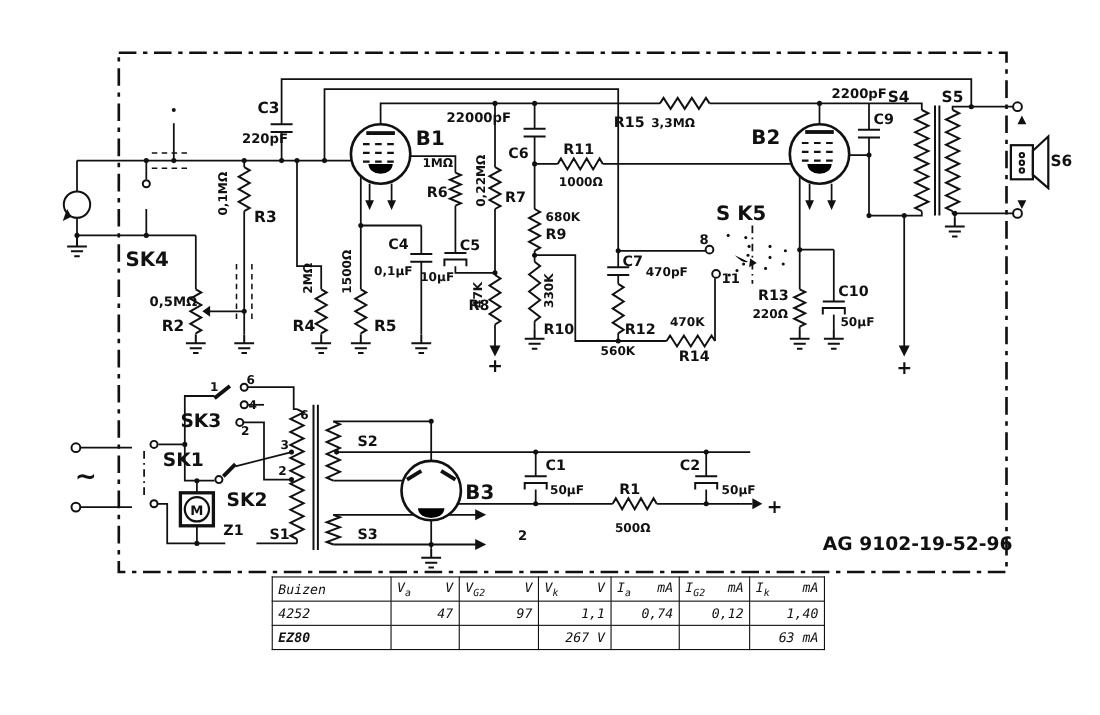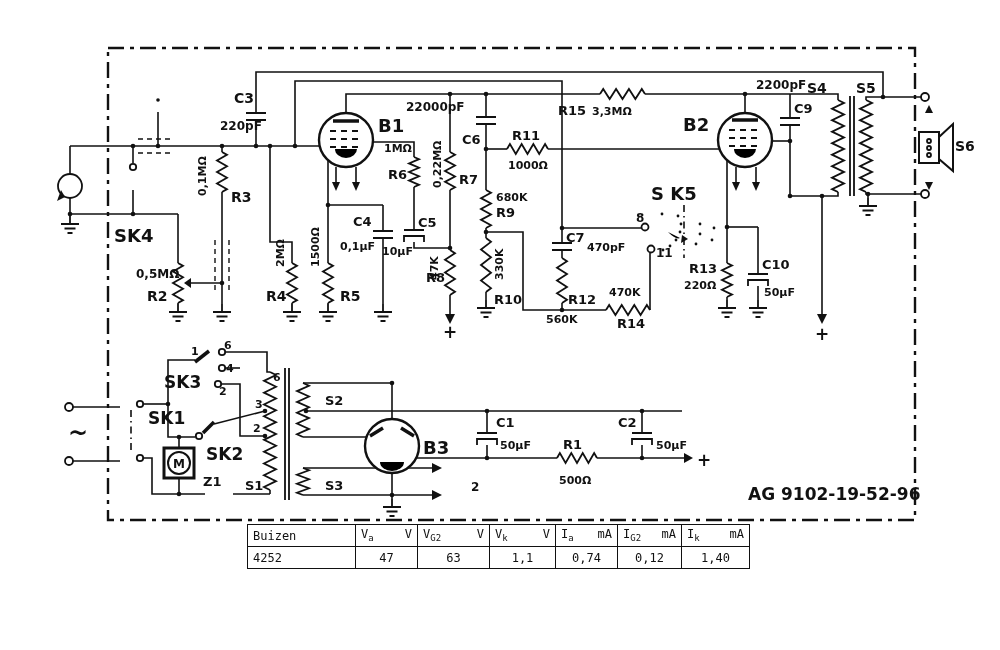--- a/index.html
+++ b/index.html
@@ -17,27 +17,27 @@
   .w path,.w polyline{stroke:#111;stroke-width:1.6;fill:none;}
   .cmp path,.cmp polyline,.cmp line{stroke:#111;stroke-width:1.8;fill:none;}
   .thk{stroke:#111;stroke-width:3.5;fill:none;}
   .dot{fill:#111;stroke:none;}
   .tube{fill:#fff;stroke:#111;stroke-width:2.4;}
   .oc{fill:#fff;stroke:#111;stroke-width:1.8;}
   .arr{fill:#111;stroke:none;}
   .dsh{stroke:#111;stroke-width:1.4;fill:none;stroke-dasharray:5,4;}
   .ddot{stroke:#111;stroke-width:1.6;fill:none;stroke-dasharray:7,4,1.5,4;}
   #valve-table{position:absolute;left:247px;top:524px;border-collapse:collapse;
-      font-family:"DejaVu Sans Mono", monospace;font-size:12px;color:#111;}
+      font-family:"DejaVu Sans Mono", monospace;font-size:12px;color:#111;font-style:italic;}
   #valve-table td,#valve-table th{border:1.5px solid #111;height:21px;padding:0 5px;
       font-weight:normal;white-space:nowrap;text-align:right;}
   #valve-table th{font-size:12px;}
   #valve-table .hc{display:flex;justify-content:space-between;align-items:baseline;}
   #valve-table sub{font-size:9px;}
-  #valve-table td.num{text-align:center;}
+  #valve-table td.num{}
   #valve-table td.nm{text-align:left;}
   #valve-table tr.strong td.nm{font-weight:bold;}
 </style>
 </head>
 <body>
 
 <div id="stage">
 <svg width="1000" height="650" viewBox="0 0 1000 650">
 
   <rect x="108" y="48" width="807" height="472" fill="none" stroke="#111" stroke-width="2.4" stroke-dasharray="16,6,4,6"></rect>
@@ -500,21 +500,30 @@
     <th>
             <div class="hc">
               <span><span>I</span><sub>k</sub></span>
               <span>mA</span>
             </div>
           </th>
   </tr>
   <tr>
     <td class="nm">4252</td>
     <td class="num">47</td>
-    <td class="num">63</td>
+    <td class="num">97</td>
     <td class="num">1,1</td>
     <td class="num">0,74</td>
     <td class="num">0,12</td>
     <td class="num">1,40</td>
   </tr>
+  <tr class="strong">
+    <td class="nm">EZ80</td>
+    <td class="num"></td>
+    <td class="num"></td>
+    <td class="num">267 V</td>
+    <td class="num"></td>
+    <td class="num"></td>
+    <td class="num">63 mA</td>
+  </tr>
 </tbody>
     </table>
 </div>
 
 </body></html>

